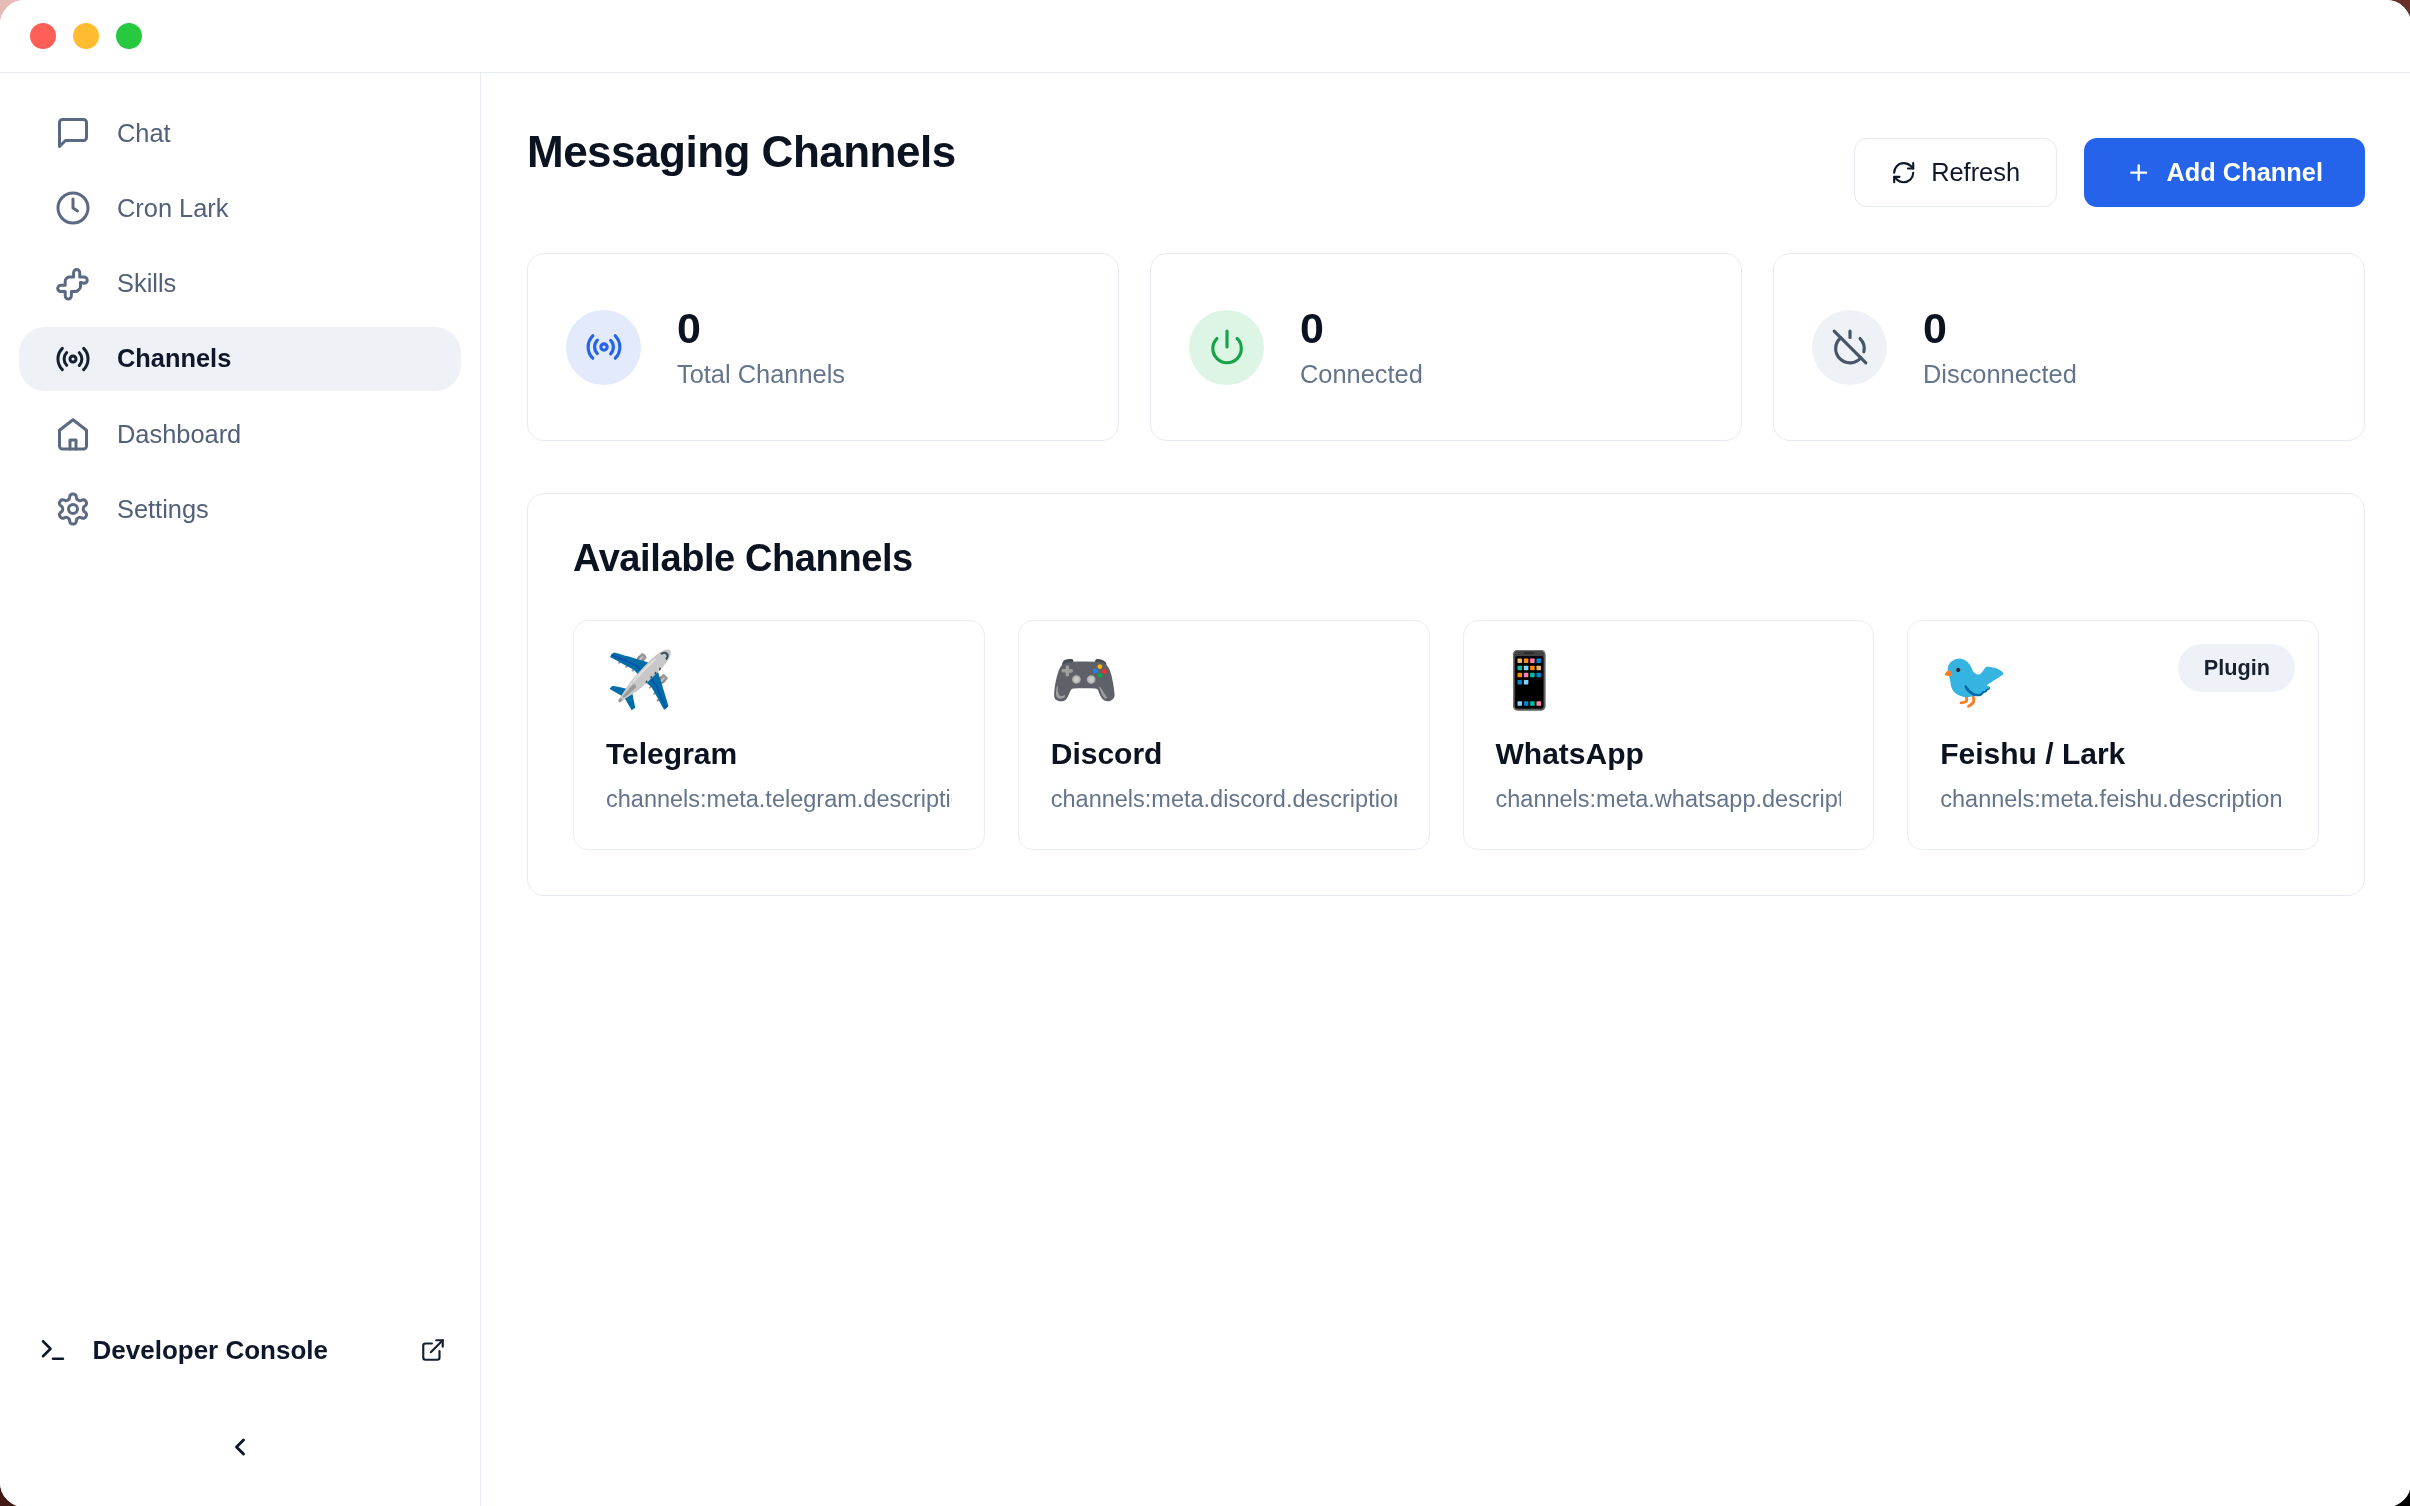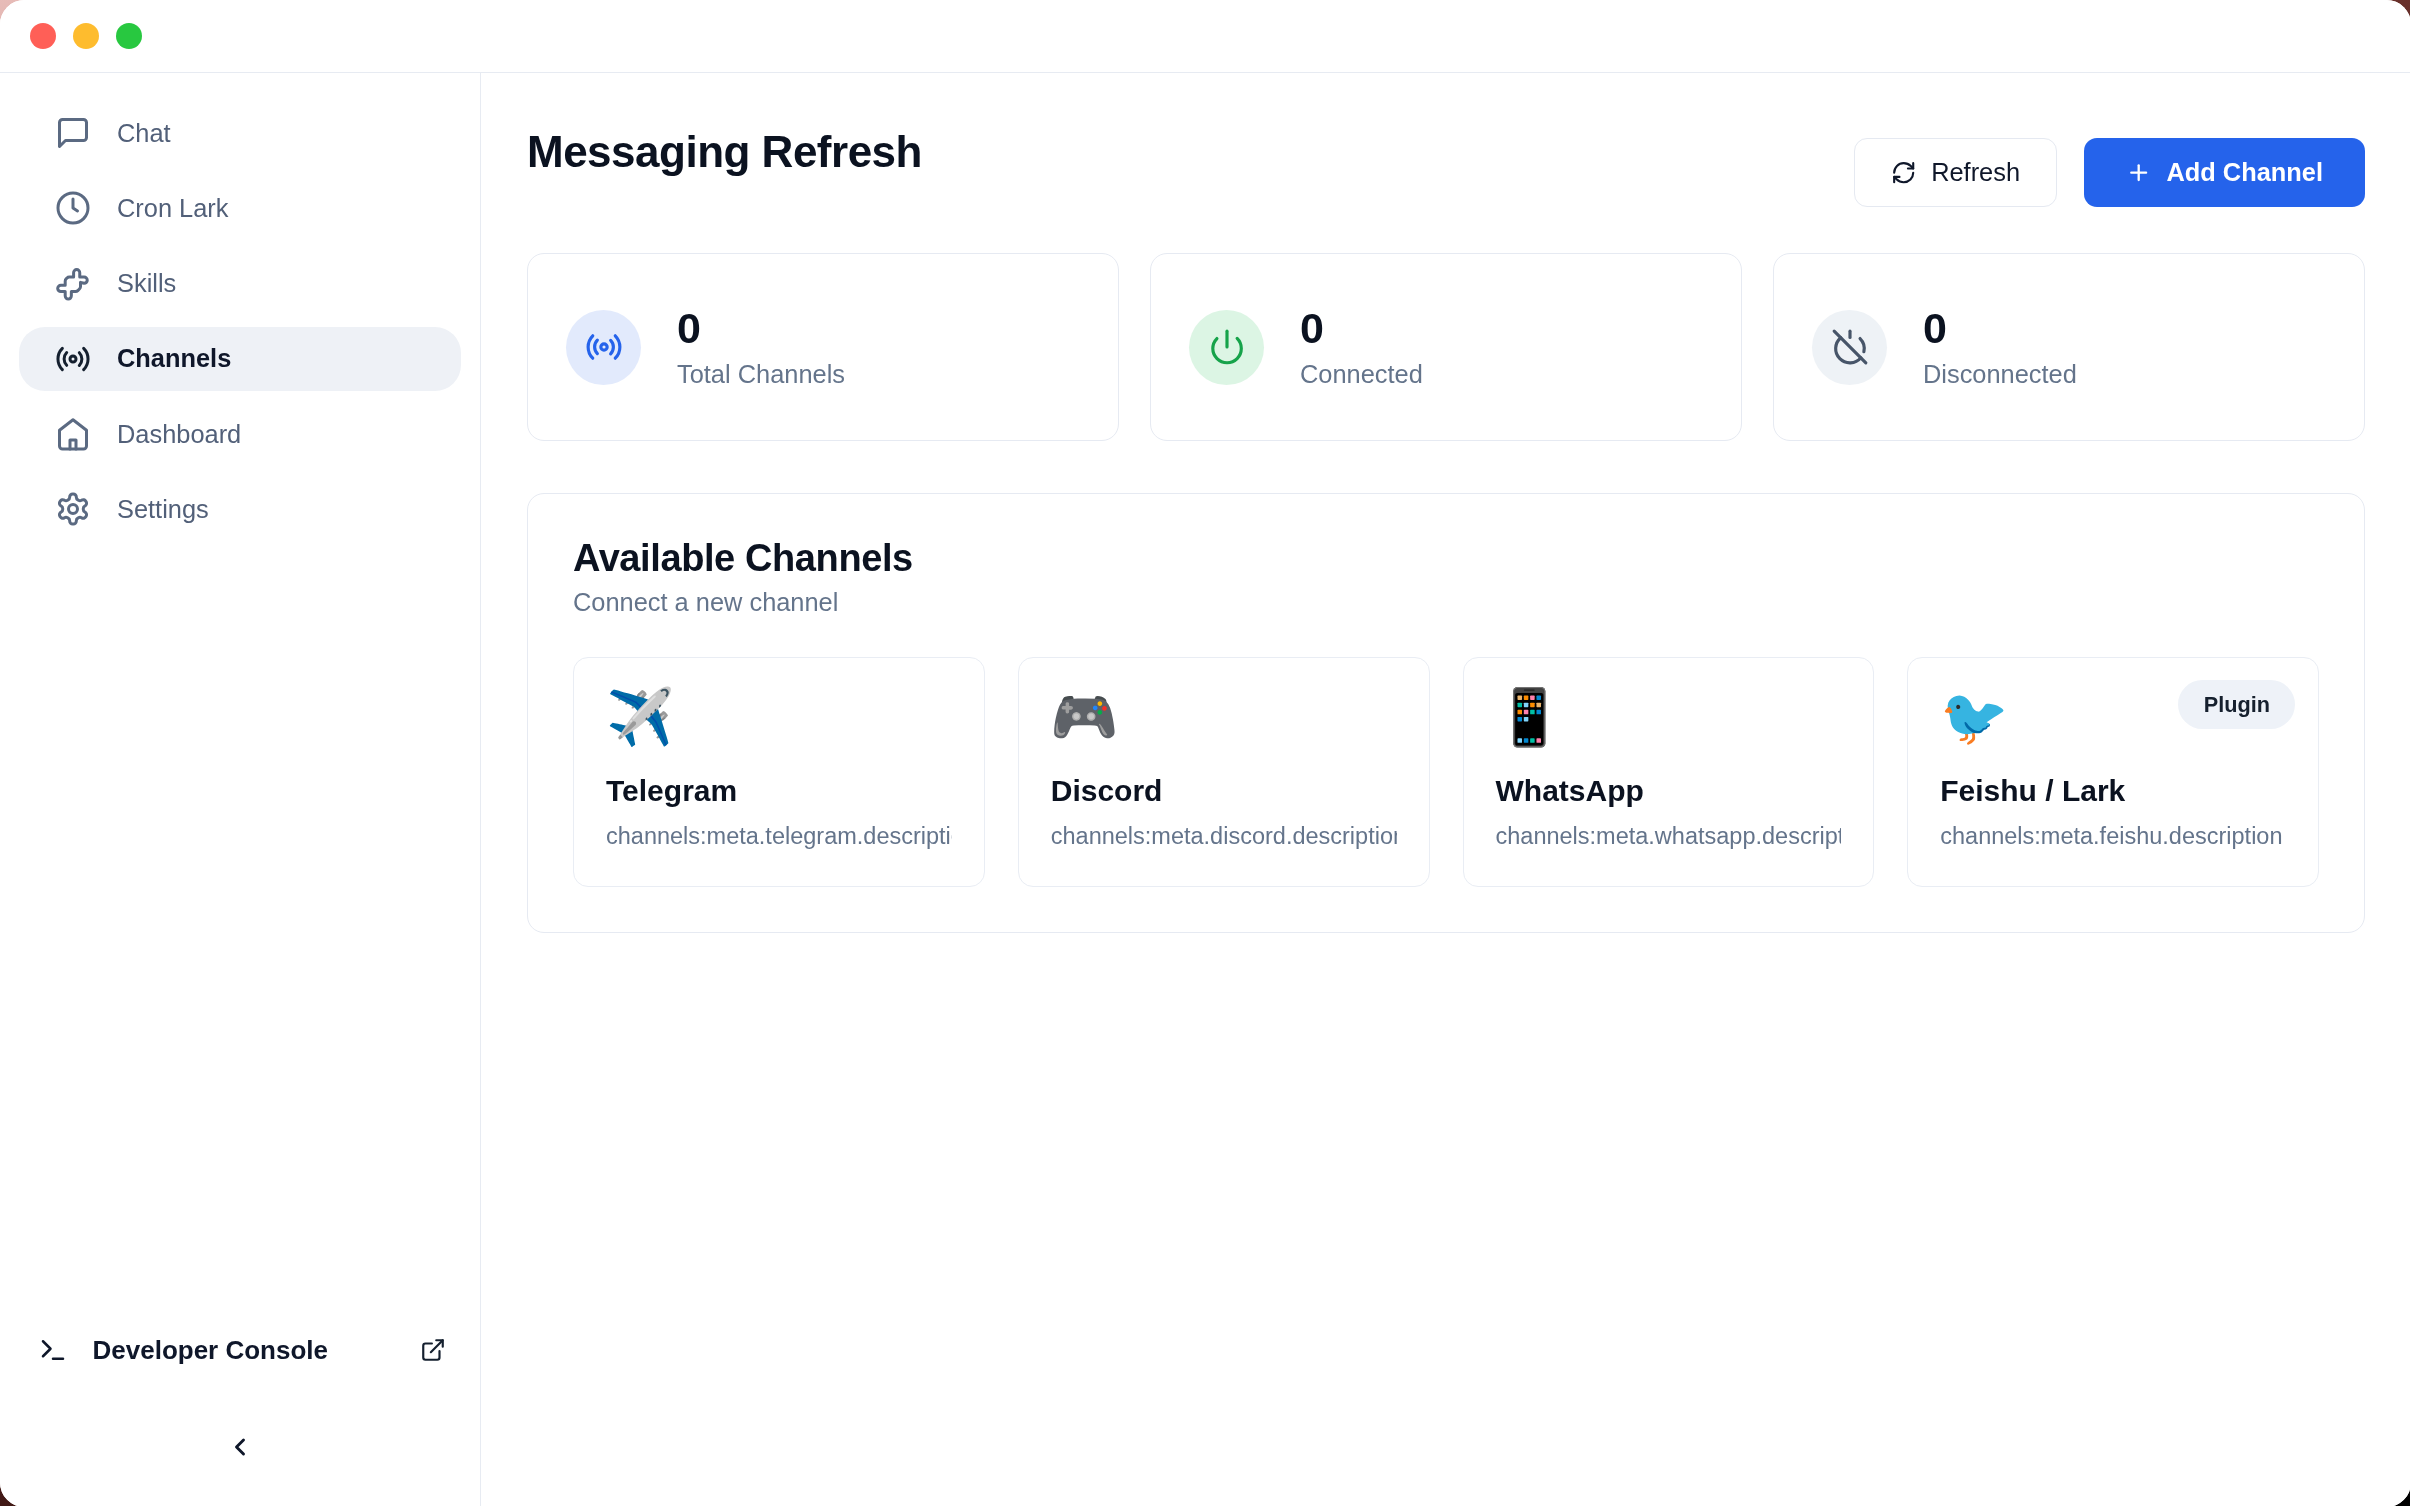--- a/index.html
+++ b/index.html
@@ -216,21 +216,21 @@
                   </svg></span>
             </span>
           </div>
         </div>
       </aside>
 
       <main class="main">
 
         <div class="page-header">
           <div>
-            <h1 class="page-title">Messaging Refresh</h1>
+            <h1 class="page-title">Messaging Channels</h1>
           </div>
           <div class="header-actions">
             <button class="btn btn-secondary">
               <span class="icn">
                   <svg viewBox="0 0 24 24" fill="none" stroke="currentColor" stroke-width="2" stroke-linecap="round" stroke-linejoin="round">
                     <path d="M3 12a9 9 0 0 1 9-9 9.75 9.75 0 0 1 6.74 2.74L21 8"></path>
                     <path d="M21 3v5h-5"></path>
                     <path d="M21 12a9 9 0 0 1-9 9 9.75 9.75 0 0 1-6.74-2.74L3 16"></path>
                     <path d="M8 16H3v5"></path>
                   </svg>
@@ -294,21 +294,20 @@
               </div>
               <div>
                 <div class="stat-num">0</div>
                 <div class="stat-label">Disconnected</div>
               </div>
             </div>
           </section>
 
         <section class="panel">
           <h2 class="panel-title">Available Channels</h2>
-          <div class="panel-subtitle">Connect a new channel</div>
           <div class="channel-grid" id="channel-grid">
               <div class="channel-card">
                 <div class="channel-emoji">✈️</div>
                 <div class="channel-name">Telegram</div>
                 <div class="channel-desc">channels:meta.telegram.description</div>
               </div>
               <div class="channel-card">
                 <div class="channel-emoji">🎮</div>
                 <div class="channel-name">Discord</div>
                 <div class="channel-desc">channels:meta.discord.description</div>

